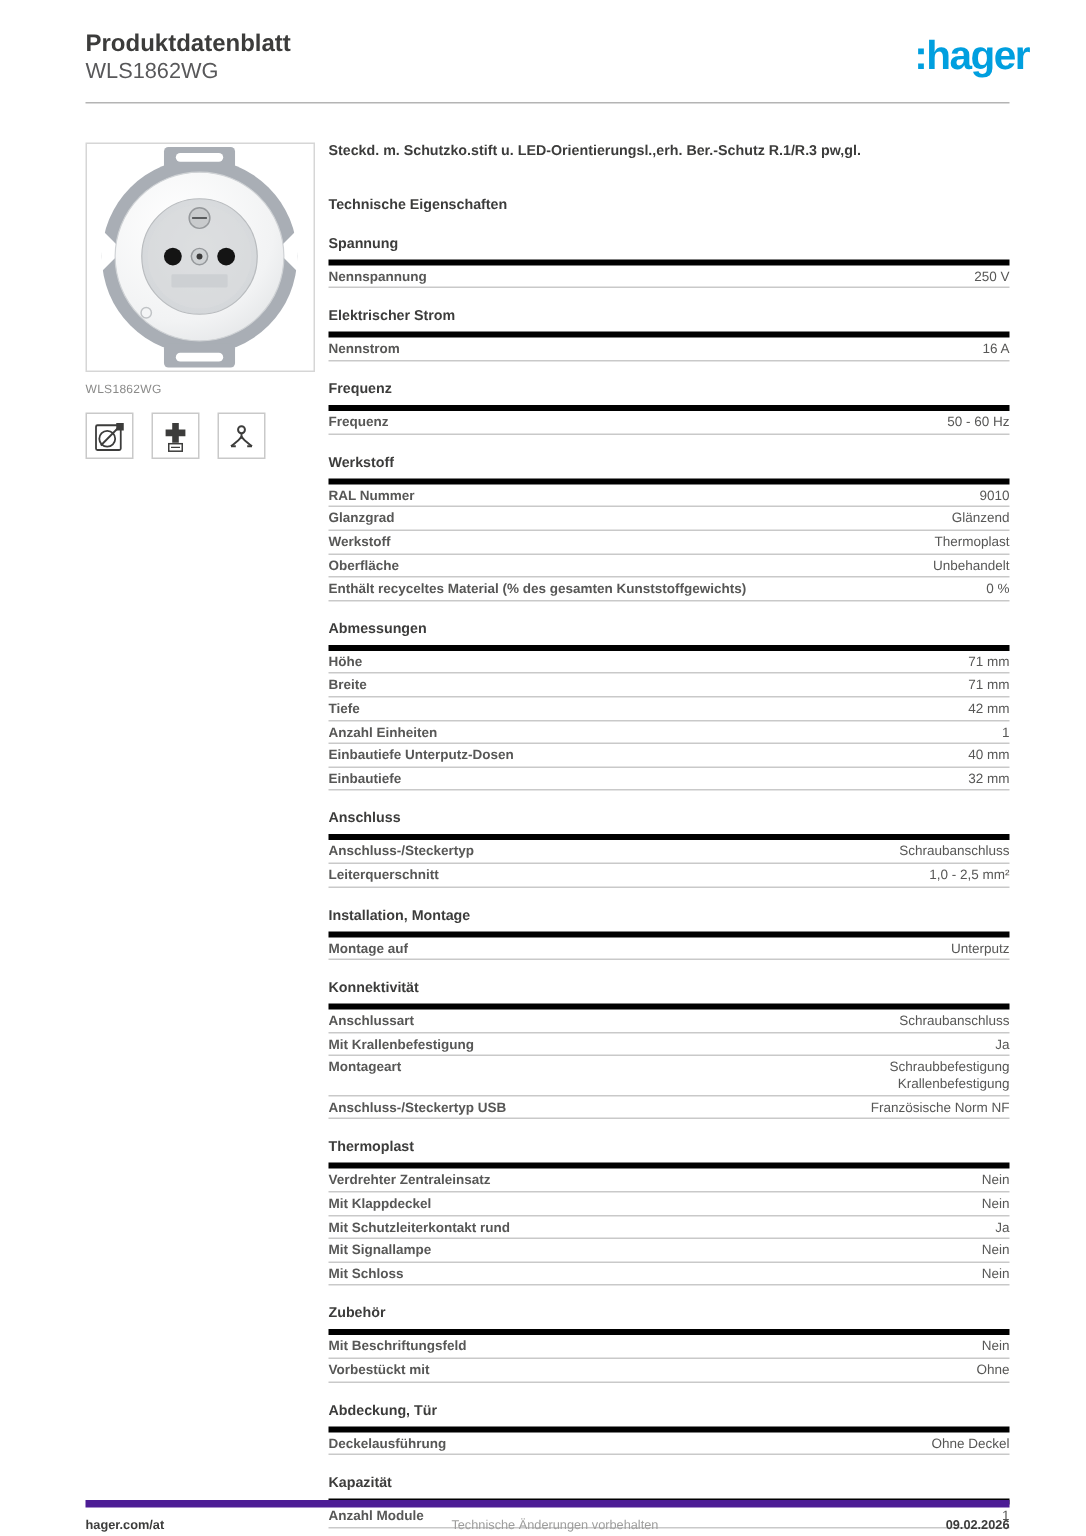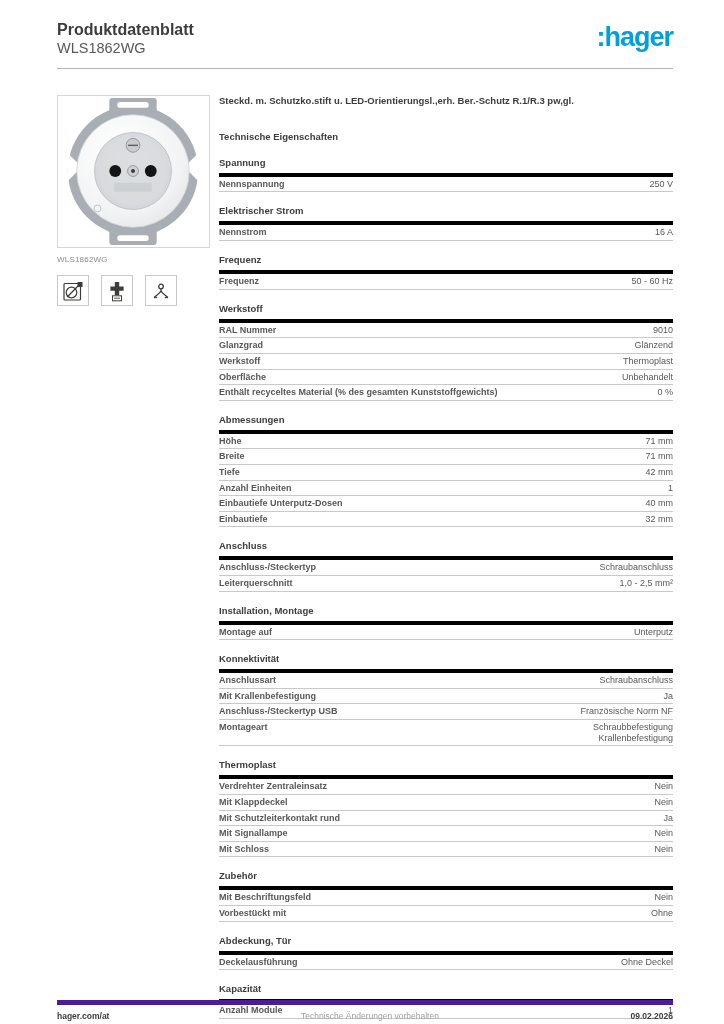--- a/index.html
+++ b/index.html
@@ -3,21 +3,21 @@
 <meta charset="utf-8">
 <style>
   * { margin:0; padding:0; box-sizing:border-box; }
   html,body { background:#ffffff; }
   body { font-family:"Liberation Sans", sans-serif; color:#575756; }
   .page {
     position:relative; width:724px; height:1024px; background:#fff; overflow:hidden;
   }
 
   
-  .header { position:absolute; left:57px; right:51px; top:20px; height:48px; }
+  .header { position:absolute; left:57px; right:38px; top:20px; height:48px; }
   .doc-title { font-size:16px; font-weight:bold; color:#3c3c3b; line-height:1.2; }
   .doc-code  { font-size:14.5px; color:#58585a; line-height:1.3; }
   .logo { position:absolute; right:0; top:2px; font-size:27px; font-weight:bold;
           letter-spacing:-1px; }
   .header-rule { position:absolute; left:57px; right:51px; top:68px; height:0;
                  border-top:1px solid #b4b4b4; }
 
   
   .left-col { position:absolute; left:57px; top:95px; width:153px; }
   .product-img-box { width:153px; height:153px; border:1px solid #d6d6d6; background:#fff; }
@@ -233,27 +233,27 @@
           <div class="section-title">Konnektivität</div>
           <div class="row">
             <div class="cell-label">Anschlussart</div>
             <div class="cell-value">Schraubanschluss</div>
           </div>
           <div class="row">
             <div class="cell-label">Mit Krallenbefestigung</div>
             <div class="cell-value">Ja</div>
           </div>
           <div class="row">
-            <div class="cell-label">Anschluss-/Steckertyp USB</div>
-            <div class="cell-value">Französische Norm NF</div>
-          </div>
-          <div class="row">
             <div class="cell-label">Montageart</div>
             <div class="cell-value">Schraubbefestigung
 Krallenbefestigung</div>
+          </div>
+          <div class="row">
+            <div class="cell-label">Anschluss-/Steckertyp USB</div>
+            <div class="cell-value">Französische Norm NF</div>
           </div>
         </div>
         <div class="section">
           <div class="section-title">Thermoplast</div>
           <div class="row">
             <div class="cell-label">Verdrehter Zentraleinsatz</div>
             <div class="cell-value">Nein</div>
           </div>
           <div class="row">
             <div class="cell-label">Mit Klappdeckel</div>

